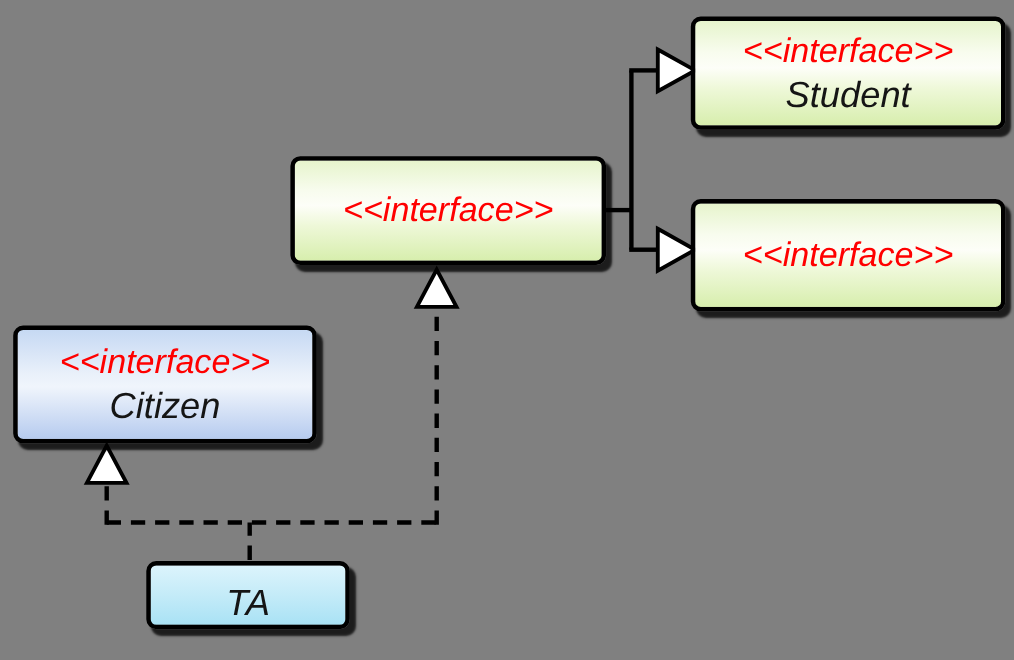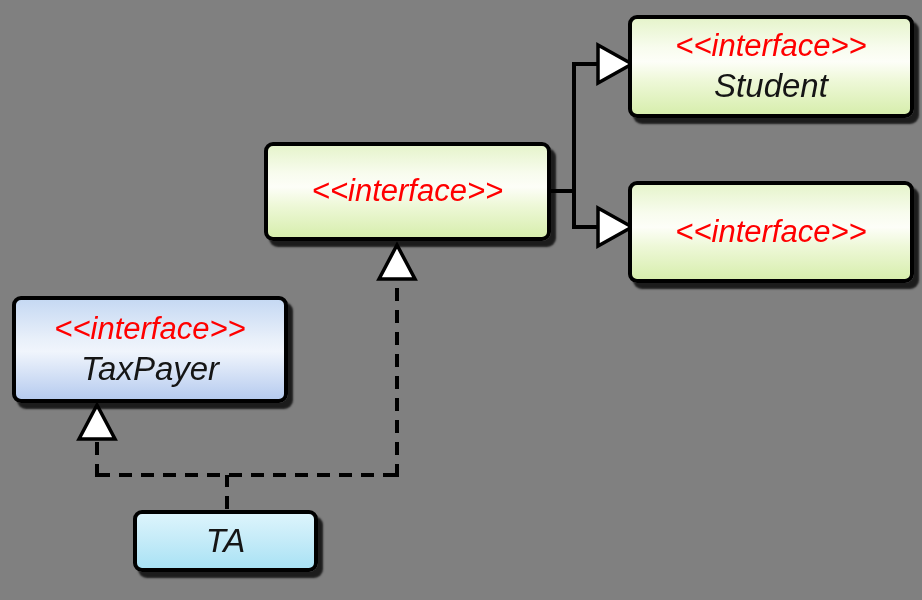--- a/index.html
+++ b/index.html
@@ -40,20 +40,21 @@
     text-align: center;
   }
   .node.green {
     background: linear-gradient(to bottom, #e6f4cc 0%, #f8fcee 30%, #fdfef8 45%, #eef8d8 65%, #d7eead 100%);
   }
   .node.blue {
     background: linear-gradient(to bottom, #c6d9f3 0%, #e9f0fa 40%, #f0f5fc 52%, #b6cbef 100%);
   }
   .node.cyan {
     background: linear-gradient(to bottom, #dcf4fc 0%, #c4ebf8 50%, #a9e2f5 100%);
+    justify-content: flex-end;
   }
   .stereotype {
     color: #ff0000;
     font-size: 31px;
     line-height: 1.25;
     white-space: nowrap;
   }
   .node-name {
     color: #151515;
     font-size: 33px;
@@ -96,20 +97,20 @@
   <div class="node green" id="node-citizen">
     <div class="stereotype">&lt;&lt;interface&gt;&gt;</div>
   </div>
 
   <div class="node green" id="node-staff">
     <div class="stereotype">&lt;&lt;interface&gt;&gt;</div>
   </div>
 
   <div class="node blue" id="node-student">
     <div class="stereotype">&lt;&lt;interface&gt;&gt;</div>
-    <div class="node-name">TaxPayer</div>
+    <div class="node-name">Citizen</div>
   </div>
 
   <div class="node cyan" id="node-ta">
     <div class="node-name">TA</div>
   </div>
 
 </div>
 
 </body></html>

